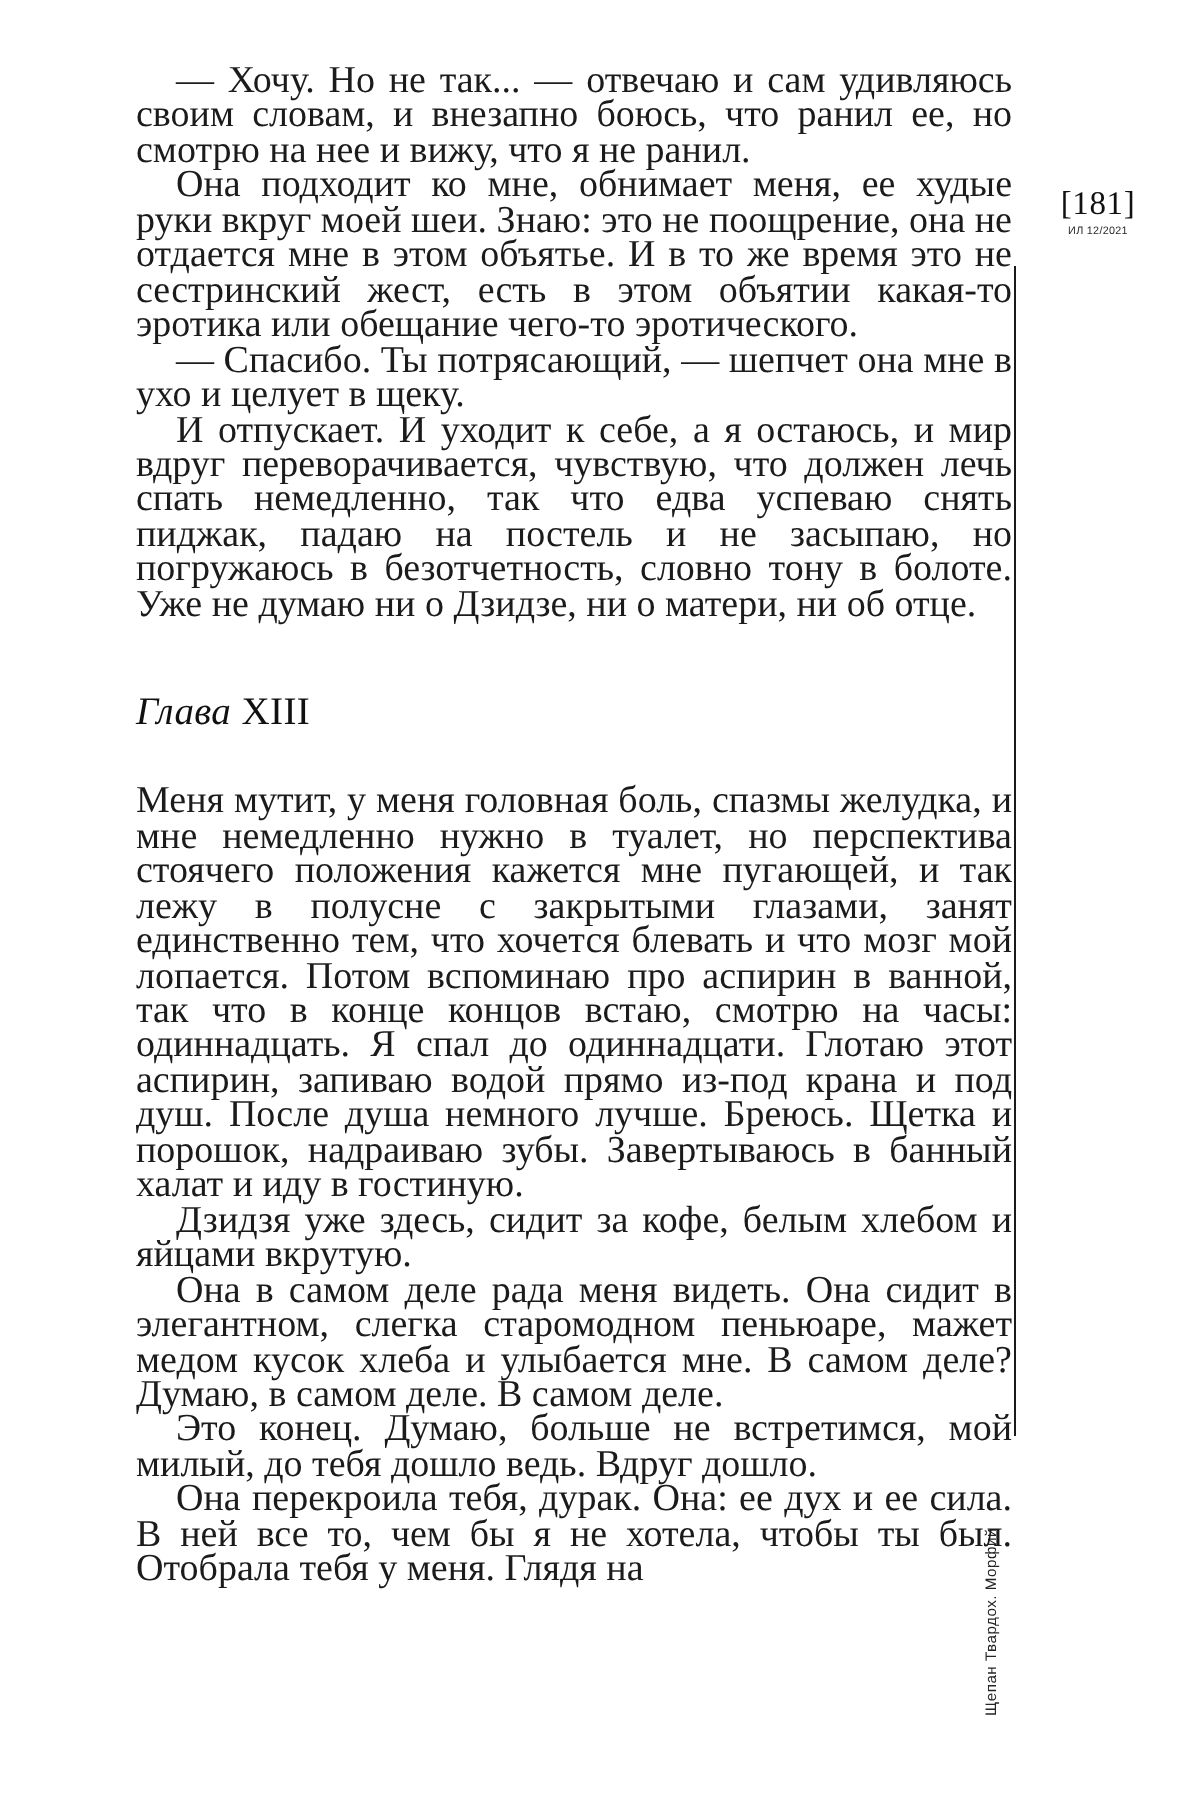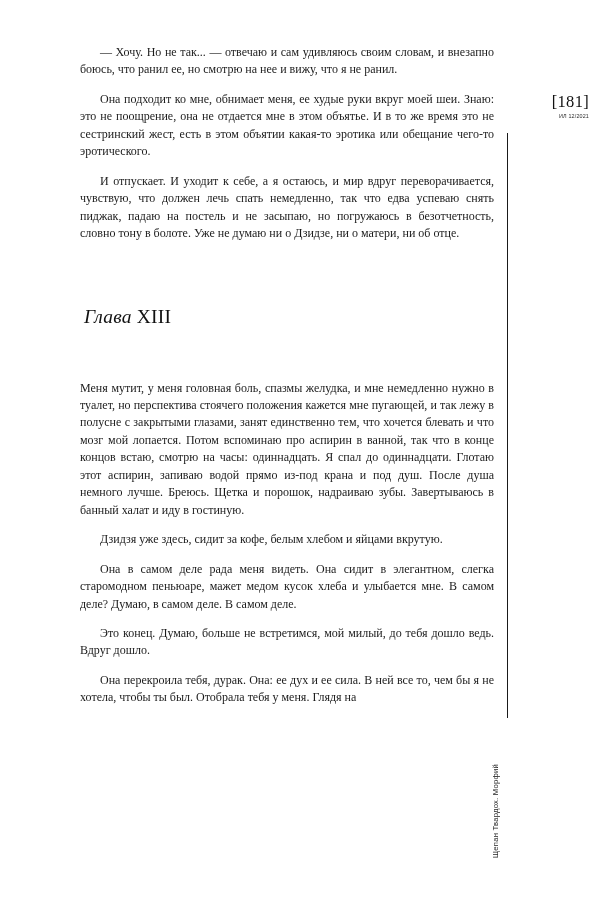--- a/index.html
+++ b/index.html
@@ -24,55 +24,55 @@
 
   
   .text-column {
     position: absolute;
     left: 68px;
     top: 32px;
     width: 438px;
   }
 
   .para {
-    margin: 12px;
+    margin: 0;
     text-align: justify;
     text-justify: inter-word;
-    font-size: 12px;
+    font-size: 19px;
     line-height: 17.45px;
     text-indent: 20px;
     hyphens: manual;
     color: #1b1b1b;
   }
 
   .para.no-indent { text-indent: 0; }
 
   
   .chapter-heading {
-    margin: 16px;
+    margin: 0;
     font-style: italic;
     font-weight: normal;
     font-size: 19.5px;
     line-height: 24px;
     letter-spacing: 0.2px;
     color: #111111;
   }
   .chapter-heading .numeral {
     font-style: normal;
   }
   .gap-before-chapter { height: 34px; }
   .gap-after-chapter  { height: 23px; }
 
   
   .folio {
     position: absolute;
     left: 509px;
     top: 93px;
     width: 80px;
-    text-align: right;
+    text-align: center;
   }
   .folio-number {
     font-size: 16.5px;
     line-height: 18px;
     letter-spacing: 0.3px;
     color: #111111;
   }
   .folio-issue {
     margin-top: 2px;
     font-family: "Liberation Sans", "DejaVu Sans", sans-serif;
@@ -127,20 +127,21 @@
   <div class="margin-rule"></div>
 
   <div class="running-title">
     <span>Щепан Твардох. Морфий</span>
   </div>
 
   <div class="text-column">
 
     <p class="para">— Хочу. Но не так... — отвечаю и сам удивляюсь своим словам, и внезапно боюсь, что ранил ее, но смотрю на нее и вижу, что я не ранил.</p>
     <p class="para">Она подходит ко мне, обнимает меня, ее худые руки вкруг моей шеи. Знаю: это не поощрение, она не отдается мне в этом объятье. И в то же время это не сестринский жест, есть в этом объятии какая-то эротика или обещание чего-то эротического.</p>
+    <p class="para">— Спасибо. Ты потрясающий, — шепчет она мне в ухо и целует в щеку.</p>
     <p class="para">И отпускает. И уходит к себе, а я остаюсь, и мир вдруг переворачивается, чувствую, что должен лечь спать немедленно, так что едва успеваю снять пиджак, падаю на постель и не засыпаю, но погружаюсь в безотчетность, словно тону в болоте. Уже не думаю ни о Дзидзе, ни о матери, ни об отце.</p>
 
     <div class="gap-before-chapter"></div>
 
     <h2 class="chapter-heading"><span>Глава</span> <span class="numeral">XIII</span></h2>
 
     <div class="gap-after-chapter"></div>
 
     <p class="para no-indent">Меня мутит, у меня головная боль, спазмы желудка, и мне немедленно нужно в туалет, но перспектива стоячего положения кажется мне пугающей, и так лежу в полусне с закрытыми глазами, занят единственно тем, что хочется блевать и что мозг мой лопается. Потом вспоминаю про аспирин в ванной, так что в конце концов встаю, смотрю на часы: одиннадцать. Я спал до одиннадцати. Глотаю этот аспирин, запиваю водой прямо из-под крана и под душ. После душа немного лучше. Бреюсь. Щетка и порошок, надраиваю зубы. Завертываюсь в банный халат и иду в гостиную.</p>
     <p class="para">Дзидзя уже здесь, сидит за кофе, белым хлебом и яйцами вкрутую.</p>

